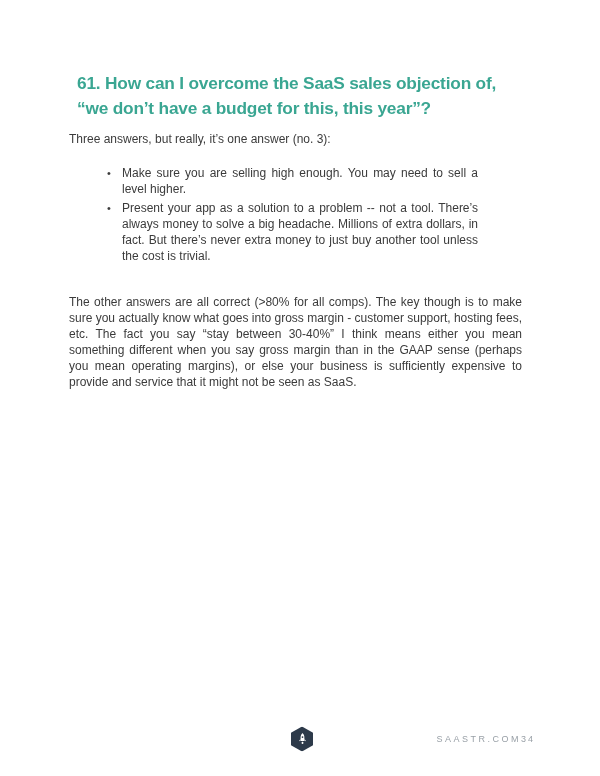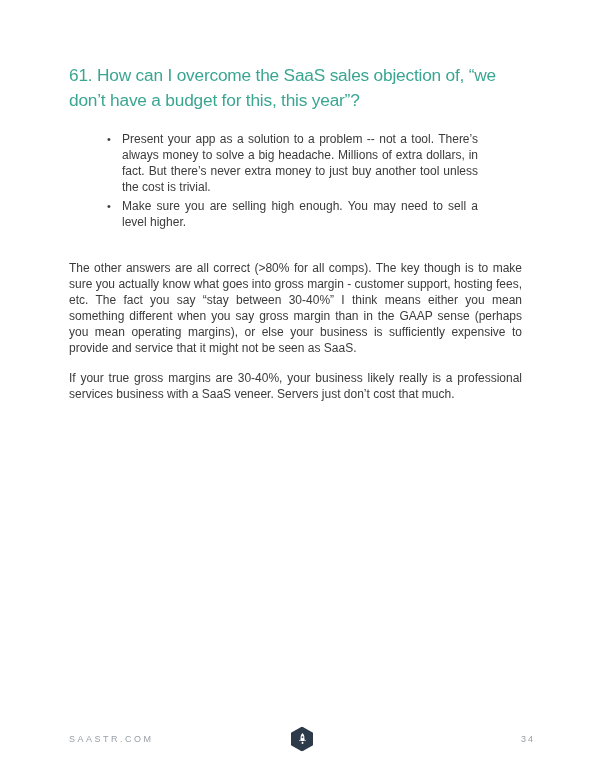--- a/index.html
+++ b/index.html
@@ -15,23 +15,23 @@
     color: #3b3b3b;
     overflow: hidden;
   }
   .content {
     padding: 63px 65px 0 69px;
   }
   .question-heading {
     color: #3aa692;
     font-size: 17.3px;
     line-height: 25px;
-    font-weight: 400;
+    font-weight: 700;
     letter-spacing: -0.2px;
-    margin: 0;
+    margin: 8px;
   }
   .intro {
     font-size: 12px;
     line-height: 16px;
     margin: 10px 0 0 0;
   }
   .bullet-list {
     list-style: none;
     margin: 18px 0 0 36px;
     padding: 0;
@@ -66,21 +66,21 @@
     margin-top: 14px;
   }
   .footer {
     position: absolute;
     left: 69px;
     right: 65px;
     top: 726px;
     height: 26px;
     display: flex;
     align-items: center;
-    justify-content: space-between;
+    justify-content: flex-end;
   }
   .footer-site, .footer-page {
     font-size: 9px;
     color: #99a0a7;
     letter-spacing: 2.5px;
   }
   .footer-page {
     letter-spacing: 2px;
   }
   .footer-logo {
@@ -97,29 +97,29 @@
     justify-content: center;
   }
 </style>
 </head>
 <body>
 
 <div class="content">
 
   <section>
     <h2 class="question-heading">61. How can I overcome the SaaS sales objection of, “we don’t have a budget for this, this year”?</h2>
+    <p class="intro">Three answers, but really, it’s one answer (no. 3):</p>
     <ul class="bullet-list">
+      <li>Make sure you are selling high enough. You may need to sell a level higher.</li>
       <li>Present your app as a solution to a problem -- not a tool. There’s always money to solve a big headache. Millions of extra dollars, in fact. But there’s never extra money to just buy another tool unless the cost is trivial.</li>
-      <li>Make sure you are selling high enough. You may need to sell a level higher.</li>
     </ul>
   </section>
 
   <section class="section-2">
     <p class="body-para">The other answers are all correct (&gt;80% for all comps). The key though is to make sure you actually know what goes into gross margin - customer support, hosting fees, etc. The fact you say “stay between 30-40%” I think means either you mean something different when you say gross margin than in the GAAP sense (perhaps you mean operating margins), or else your business is sufficiently expensive to provide and service that it might not be seen as SaaS.</p>
-    <p class="body-para">If your true gross margins are 30-40%, your business likely really is a professional services business with a SaaS veneer. Servers just don’t cost that much.</p>
   </section>
 
 </div>
 
 <div class="footer">
   <span class="footer-site">SAASTR.COM</span>
 
   <span class="footer-logo">
     <svg width="11" height="13" viewBox="0 0 11 13" aria-hidden="true">
       <path d="M5.5 0.5 C7 2 7.4 3.6 7.4 5.4 L7.4 8.6 L3.6 8.6 L3.6 5.4 C3.6 3.6 4 2 5.5 0.5 Z" fill="#ffffff"></path>

